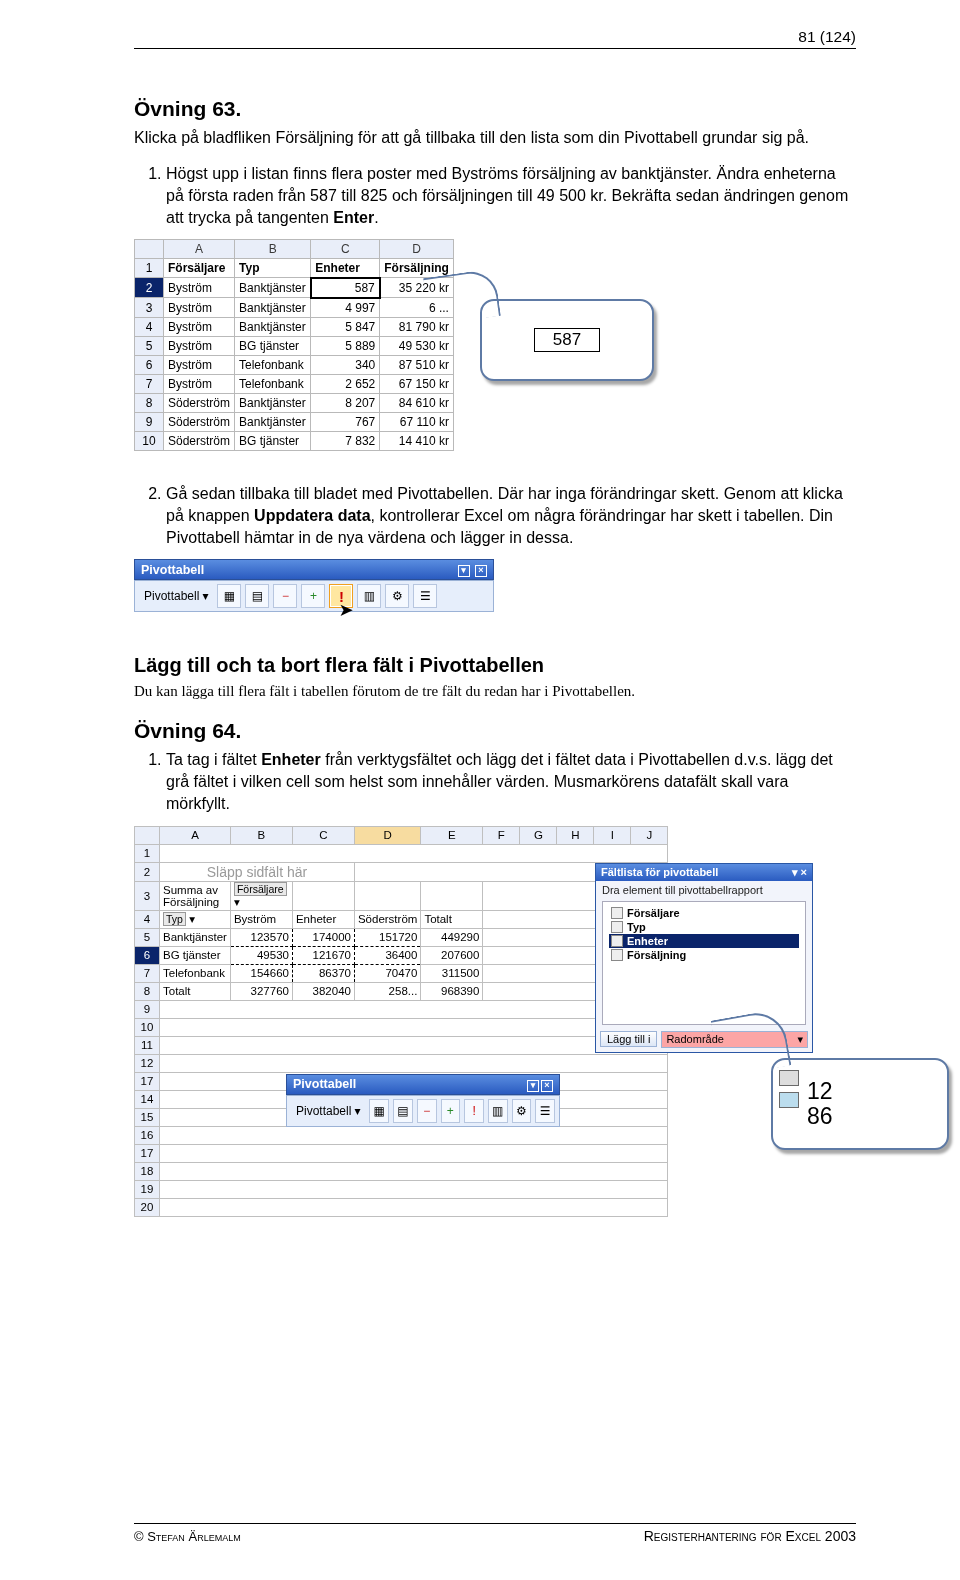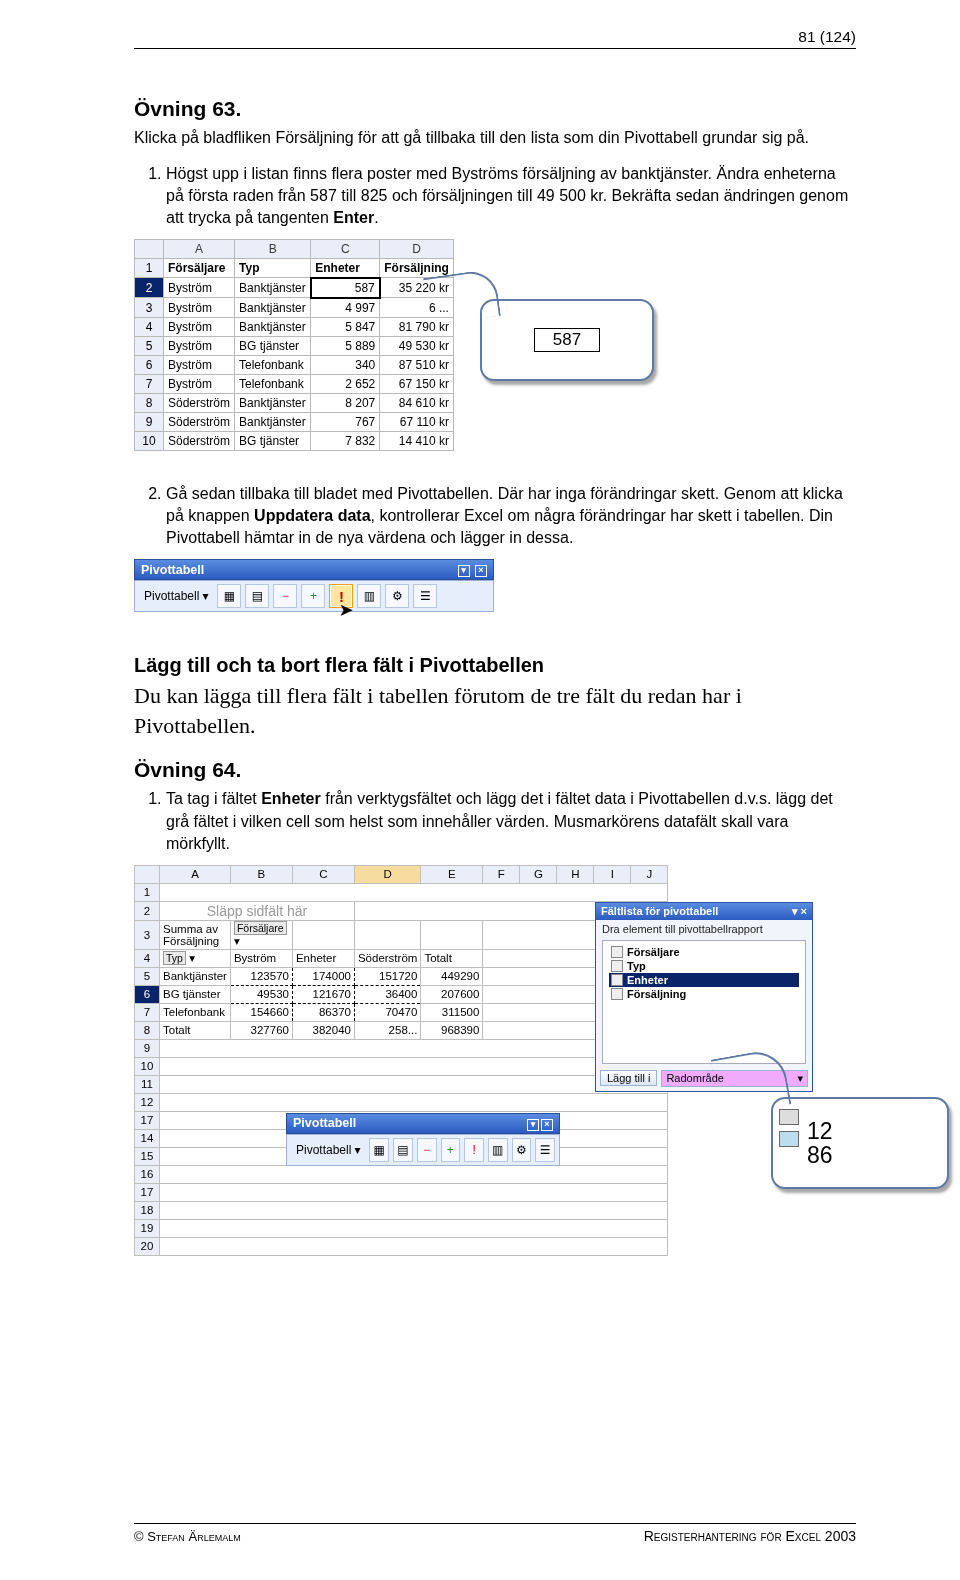--- a/index.html
+++ b/index.html
@@ -67,21 +67,21 @@
   .tb-body {
     background:#e6eefb; border:1px solid #9bb2d6; padding:3px 4px; display:flex; align-items:center; gap:4px;
   }
   .tb-item { font-size:12px; padding:1px 5px; display:flex; align-items:center; gap:3px;}
   .tb-btn { width:22px; height:22px; border:1px solid #b7c6df; background:#f5f9ff; display:flex; align-items:center; justify-content:center; font-size:12px;}
   .tb-btn.hl { border:1px solid #f0a020; background:#ffe7a0; box-shadow: inset 0 0 0 1px #fff; font-size:15px; position:relative;}
   .cursor { position:absolute; left:8px; top:14px; font-size:18px; color:#000; }
 
   
   h3.sec { font-size: 20px; font-weight: bold; margin: 4px 0 4px 0; }
-  .serif { font-family: Georgia, 'Times New Roman', serif; font-size:22px; margin-bottom:12px; }
+  .serif { font-family: Georgia, 'Times New Roman', serif; font-size:15px; margin-bottom:12px; }
 
   
   .shot2-wrap { position:relative; width: 815px; height: 360px; margin: 6px 0 0 0; }
   .pivot-grid { border-collapse: collapse; font-size:11.5px; background:#fff; }
   .pivot-grid th, .pivot-grid td { border:1px solid #bfbfbf; padding:1px 3px; height:15px; }
   .pivot-grid .colhdr { background:#e9eef9; text-align:center; font-weight:normal; width:55px;}
   .pivot-grid .colhdr.selcol { background:#f7dca0;}
   .pivot-grid .rowhdr { background:#e9eef9; text-align:center; width:18px; font-weight:normal;}
   .pivot-grid .dropzone td { color:#9a9a9a; text-align:center; font-size:14px; }
   .pivot-grid .ptag { background:#e9e9e9; border:1px solid #999; font-size:10.5px; padding:0 2px;}
@@ -93,21 +93,21 @@
     position:absolute; right:136px; top:37px; width:216px; background:#f2f4fb;
     border:1px solid #2a57a5; font-size:11px;
   }
   .fieldlist .fl-title { background:linear-gradient(#5a8de0,#2a5bc0); color:#fff; font-weight:bold; padding:2px 5px; display:flex; justify-content:space-between;}
   .fieldlist .fl-sub { padding:3px 6px; color:#222; font-size:11px;}
   .fieldlist .fl-box { margin:2px 6px; border:1px solid #aab; background:#fff; padding:4px 6px 6px 6px;}
   .fieldlist .fl-item { padding:1px 0 1px 2px; display:flex; align-items:center; gap:4px; font-weight:bold; font-size:11px;}
   .fieldlist .fl-item.sel { background:#0a246a; color:#fff; }
   .fieldlist .fl-foot { display:flex; gap:4px; padding:4px; align-items:center;}
   .fieldlist .fl-btn { border:1px solid #9bb2d6; background:linear-gradient(#fefefe,#dce6f6); font-size:11px; padding:1px 6px;}
-  .fieldlist .fl-areasel { border:1px solid #9bb2d6; background:#f0abfc; padding:1px 4px; flex:1; display:flex; justify-content:space-between;}
+  .fieldlist .fl-areasel { border:1px solid #9bb2d6; background:#fca5a5; padding:1px 4px; flex:1; display:flex; justify-content:space-between;}
   .mini-ico { display:inline-block; width:10px; height:10px; border:1px solid #888; background:#eee; }
 
   .toolbar2 {
     position:absolute; left:152px; top:248px; width:274px;
   }
 
   .callout2 {
     position:absolute; right:0; top:232px; width:130px; height:80px;
     border:2px solid #5e7aa5; border-radius:14px; background:#fff;
     box-shadow: 3px 4px 3px rgba(0,0,0,0.35);

